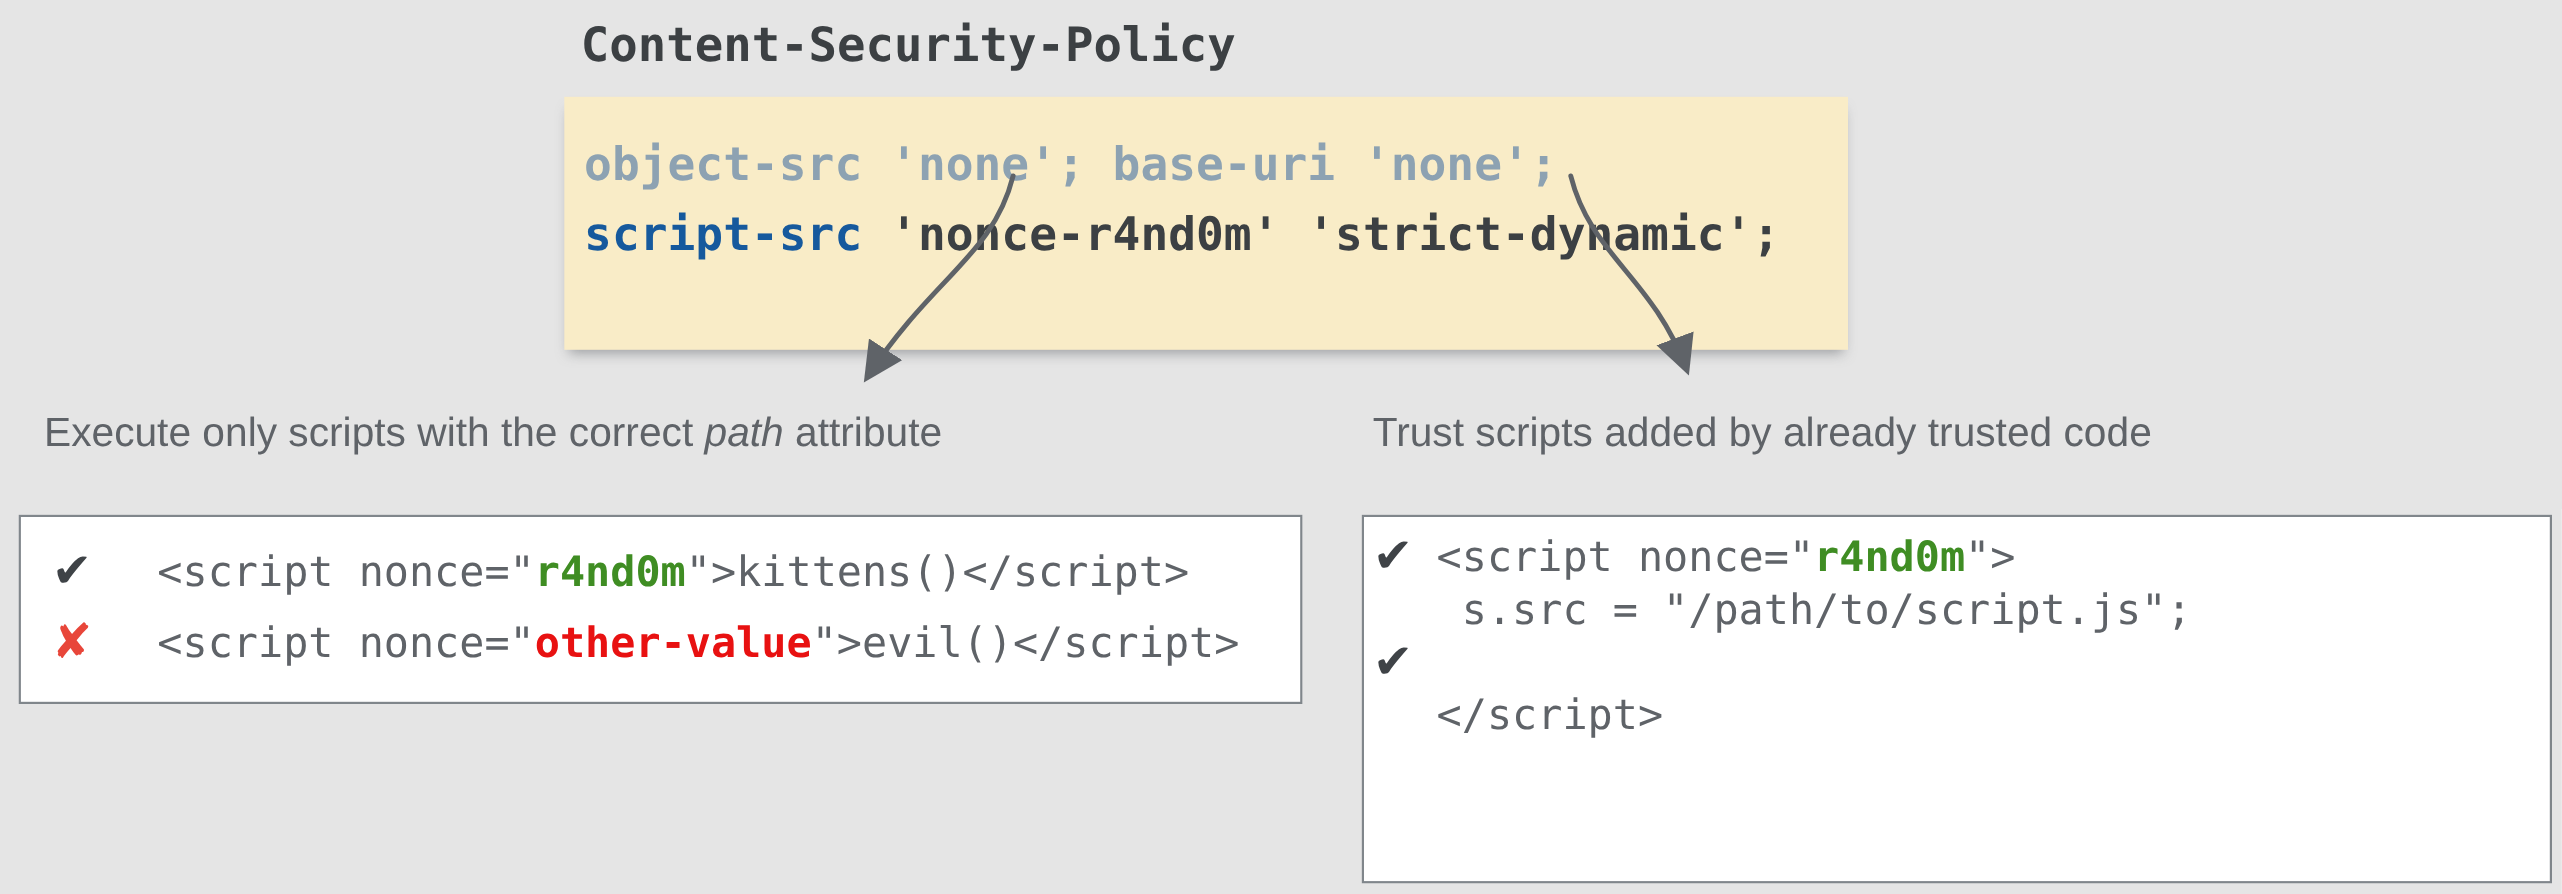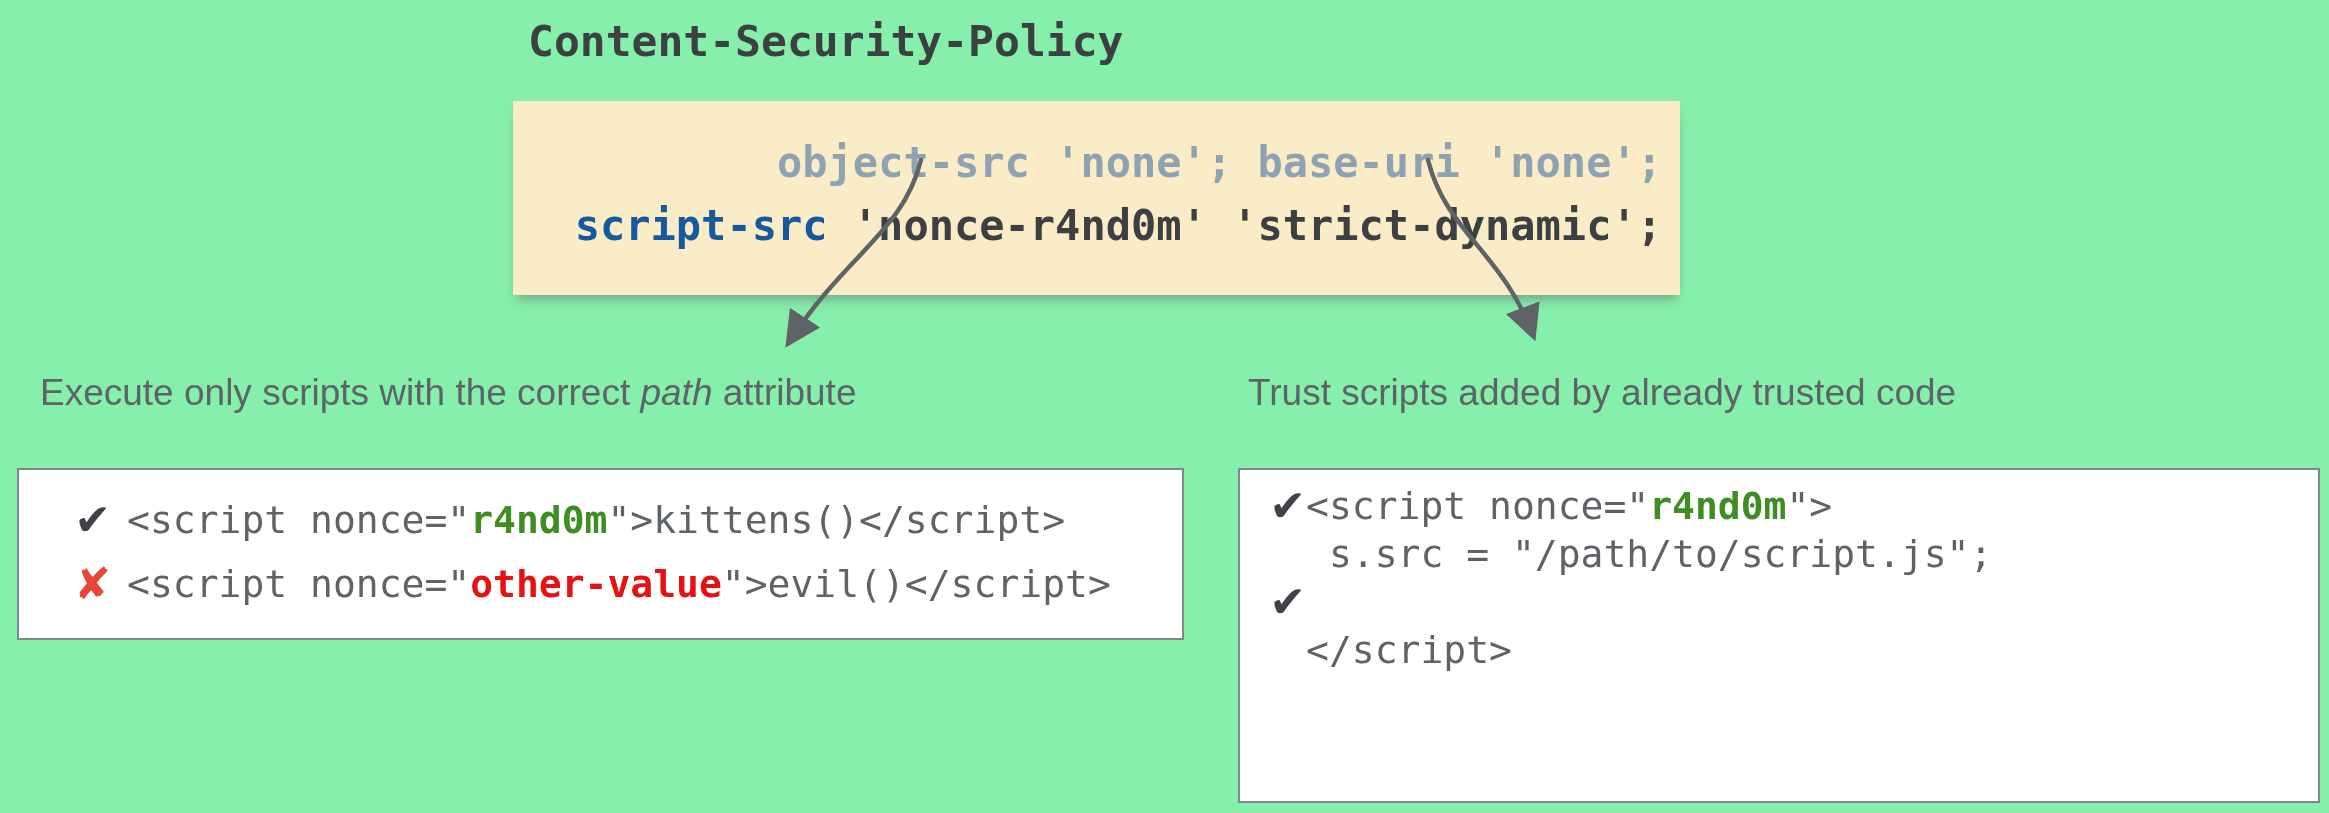--- a/index.html
+++ b/index.html
@@ -1,42 +1,41 @@
 <!DOCTYPE html>
 <html style="--c-title: #3c4043; --c-policy-bg: #f9ecc7; --c-muted: #8da2b2; --c-blue: #16599d; --c-dark: #3c4043; --c-gray: #5f6368; --c-green: #3f8d23; --c-red: #e81111; --c-check: #3f4347; --c-cross: #e8463a; --c-border: #80868b; --c-label: #5f6368; --c-arrow: #5f6368;"><head>
 <meta charset="utf-8">
 <style>
   html, body { margin: 0; padding: 0; background: #ffffff; }
   .canvas {
     position: relative;
     width: 2329px;
     height: 813px;
-    background: #86efac;
+    background: #e5e5e5;
     overflow: hidden;
     font-family: "Liberation Sans", sans-serif;
-    text-align: right;
   }
   .mono { font-family: "DejaVu Sans Mono", monospace; }
 
   .title {
     position: absolute;
     left: 528px;
     top: 16px;
     font-size: 43px;
     font-weight: bold;
     color: var(--c-title);
     white-space: nowrap;
   }
 
   .policy-box {
     position: absolute;
     left: 513px;
-    top: 101px;
+    top: 88px;
     width: 1167px;
-    height: 194px;
+    height: 230px;
     box-sizing: border-box;
     background: var(--c-policy-bg);
     padding: 30px 18px 0 18px;
     box-shadow: 0 8px 11px -4px rgba(95, 99, 104, 0.55);
   }
   .policy-line {
     font-size: 42px;
     font-weight: bold;
     line-height: 63px;
     white-space: pre;
@@ -94,21 +93,21 @@
     line-height: 1;
   }
   .box-left .row-icon { width: 64px; }
   .box-right .row-icon { width: 58px; }
   .row-icon.check { color: var(--c-check); }
   .row-icon.cross { color: var(--c-cross); }
   .row-code {
     font-size: 38px;
     white-space: pre;
   }
-  .box-left .row-code { margin-left: 16px; }
+  .box-left .row-code { margin-left: 32px; }
 
   .c-muted { color: var(--c-muted); }
   .c-blue  { color: var(--c-blue); }
   .c-dark  { color: var(--c-dark); }
   .c-gray  { color: var(--c-gray); }
   .c-green { color: var(--c-green); font-weight: bold; }
   .c-red   { color: var(--c-red); font-weight: bold; }
 </style>
 </head>
 <body>

